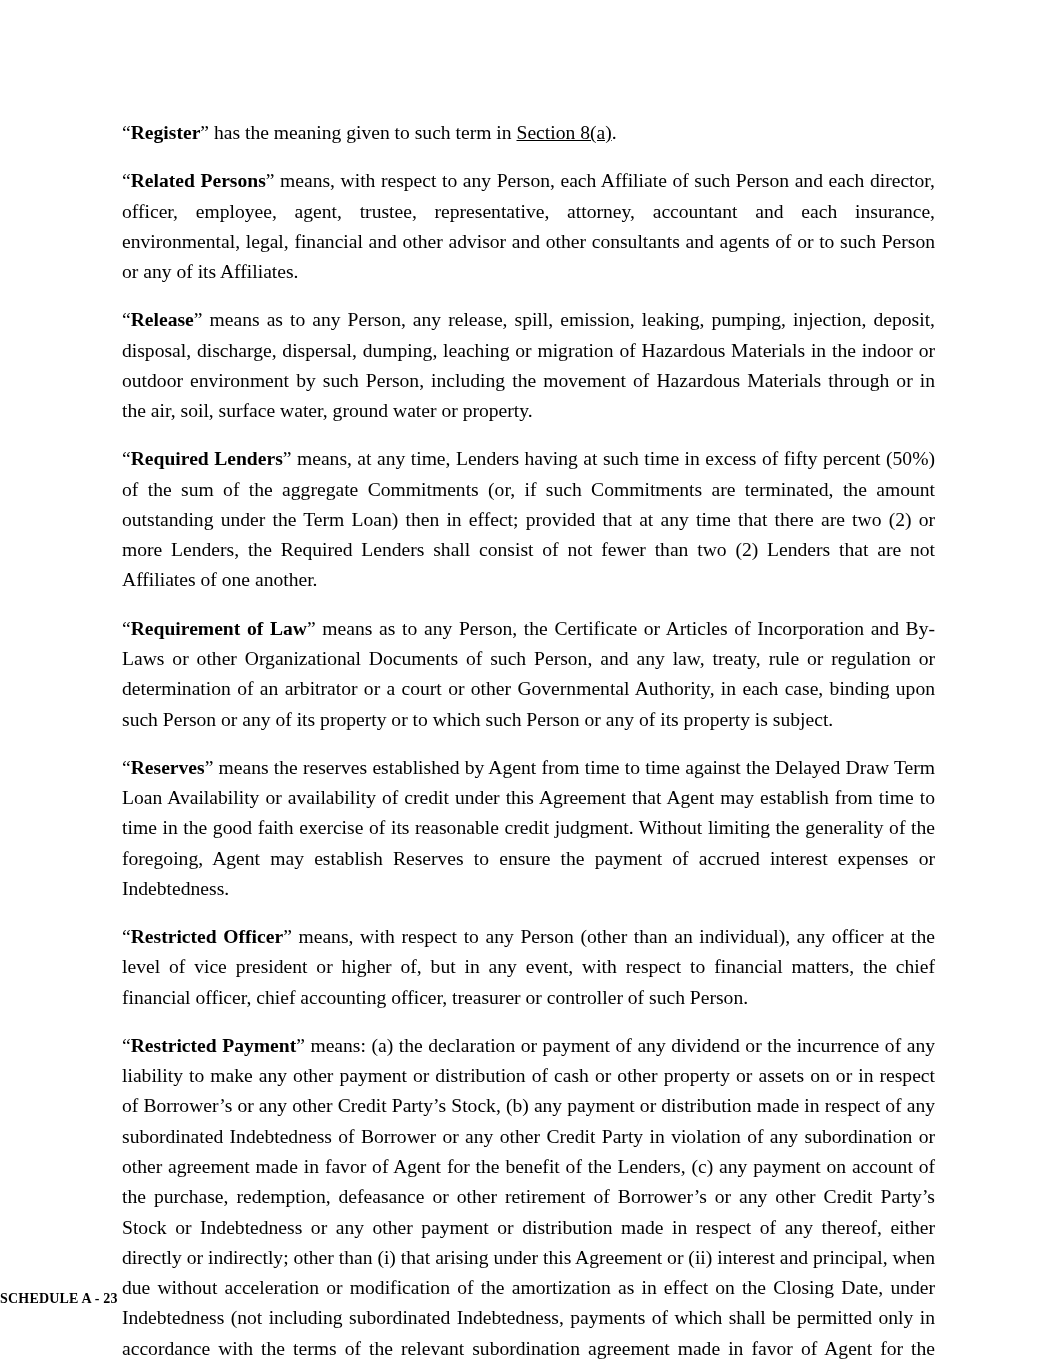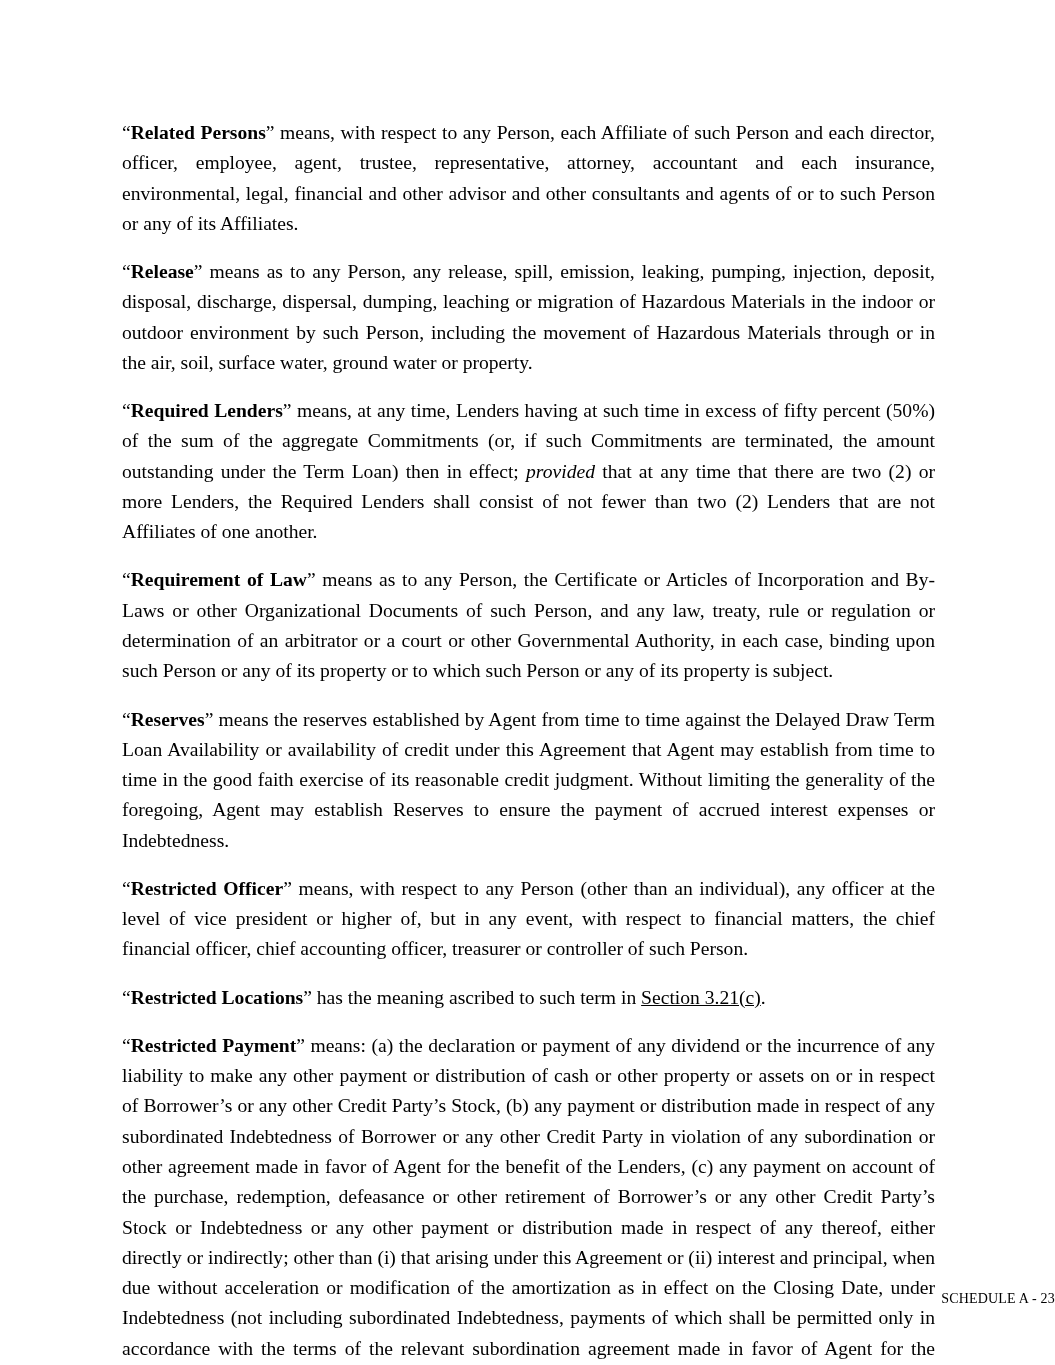--- a/index.html
+++ b/index.html
@@ -33,45 +33,45 @@
   p.para:last-of-type {
     margin-bottom: 0;
   }
   .term {
     font-weight: bold;
   }
   .xref {
     text-decoration: underline;
   }
   .ital {
-    font-style: italic;
   }
   .footer {
     position: absolute;
     left: 0;
     right: 0;
     bottom: 58px;
-    text-align: right;
+    text-align: left;
     font-size: 14px;
     letter-spacing: 0.2px;
+    font-weight: bold;
   }
   .footer .sc {
     font-variant: small-caps;
   }
 </style>
 </head>
 <body>
 
 <div class="page">
   <div class="doc-body" id="doc-body">
+      <p class="para"><span>“</span><span class="term">Register</span><span>” has the meaning given to such term in </span><span class="xref">Section 8(a)</span><span>.</span></p>
       <p class="para"><span>“</span><span class="term">Related Persons</span><span>” means, with respect to any Person, each Affiliate of such Person and each director, officer, employee, agent, trustee, representative, attorney, accountant and each insurance, environmental, legal, financial and other advisor and other consultants and agents of or to such Person or any of its Affiliates.</span></p>
       <p class="para"><span>“</span><span class="term">Release</span><span>” means as to any Person, any release, spill, emission, leaking, pumping, injection, deposit, disposal, discharge, dispersal, dumping, leaching or migration of Hazardous Materials in the indoor or outdoor environment by such Person, including the movement of Hazardous Materials through or in the air, soil, surface water, ground water or property.</span></p>
       <p class="para"><span>“</span><span class="term">Required Lenders</span><span>” means, at any time, Lenders having at such time in excess of fifty percent (50%) of the sum of the aggregate Commitments (or, if such Commitments are terminated, the amount outstanding under the Term Loan) then in effect; </span><span class="ital">provided</span><span> that at any time that there are two (2) or more Lenders, the Required Lenders shall consist of not fewer than two (2) Lenders that are not Affiliates of one another.</span></p>
       <p class="para"><span>“</span><span class="term">Requirement of Law</span><span>” means as to any Person, the Certificate or Articles of Incorporation and By-Laws or other Organizational Documents of such Person, and any law, treaty, rule or regulation or determination of an arbitrator or a court or other Governmental Authority, in each case, binding upon such Person or any of its property or to which such Person or any of its property is subject.</span></p>
       <p class="para"><span>“</span><span class="term">Reserves</span><span>” means the reserves established by Agent from time to time against the Delayed Draw Term Loan Availability or availability of credit under this Agreement that Agent may establish from time to time in the good faith exercise of its reasonable credit judgment.  Without limiting the generality of the foregoing, Agent may establish Reserves to ensure the payment of accrued interest expenses or Indebtedness.</span></p>
       <p class="para"><span>“</span><span class="term">Restricted Officer</span><span>” means, with respect to any Person (other than an individual), any officer at the level of vice president or higher of, but in any event, with respect to financial matters, the chief financial officer, chief accounting officer, treasurer or controller of such Person.</span></p>
-      <p class="para"><span>“</span><span class="term">Restricted Locations</span><span>” has the meaning ascribed to such term in </span><span class="xref">Section 3.21(c)</span><span>.</span></p>
       <p class="para"><span>“</span><span class="term">Restricted Payment</span><span>” means:  (a) the declaration or payment of any dividend or the incurrence of any liability to make any other payment or distribution of cash or other property or assets on or in respect of Borrower’s or any other Credit Party’s Stock, (b) any payment or distribution made in respect of any subordinated Indebtedness of Borrower or any other Credit Party in violation of any subordination or other agreement made in favor of Agent for the benefit of the Lenders, (c) any payment on account of the purchase, redemption, defeasance or other retirement of Borrower’s or any other Credit Party’s Stock or Indebtedness or any other payment or distribution made in respect of any thereof, either directly or indirectly; other than (i) that arising under this Agreement or (ii) interest and principal, when due without acceleration or modification of the amortization as in effect on the Closing Date, under Indebtedness (not including subordinated Indebtedness, payments of which shall be permitted only in accordance with the terms of the relevant subordination agreement made in favor of Agent for the benefit of the Lenders) permitted under </span></p>
     </div>
   <div class="footer">
     <span class="sc">SCHEDULE A - 23</span>
   </div>
 </div>
 
 </body></html>

